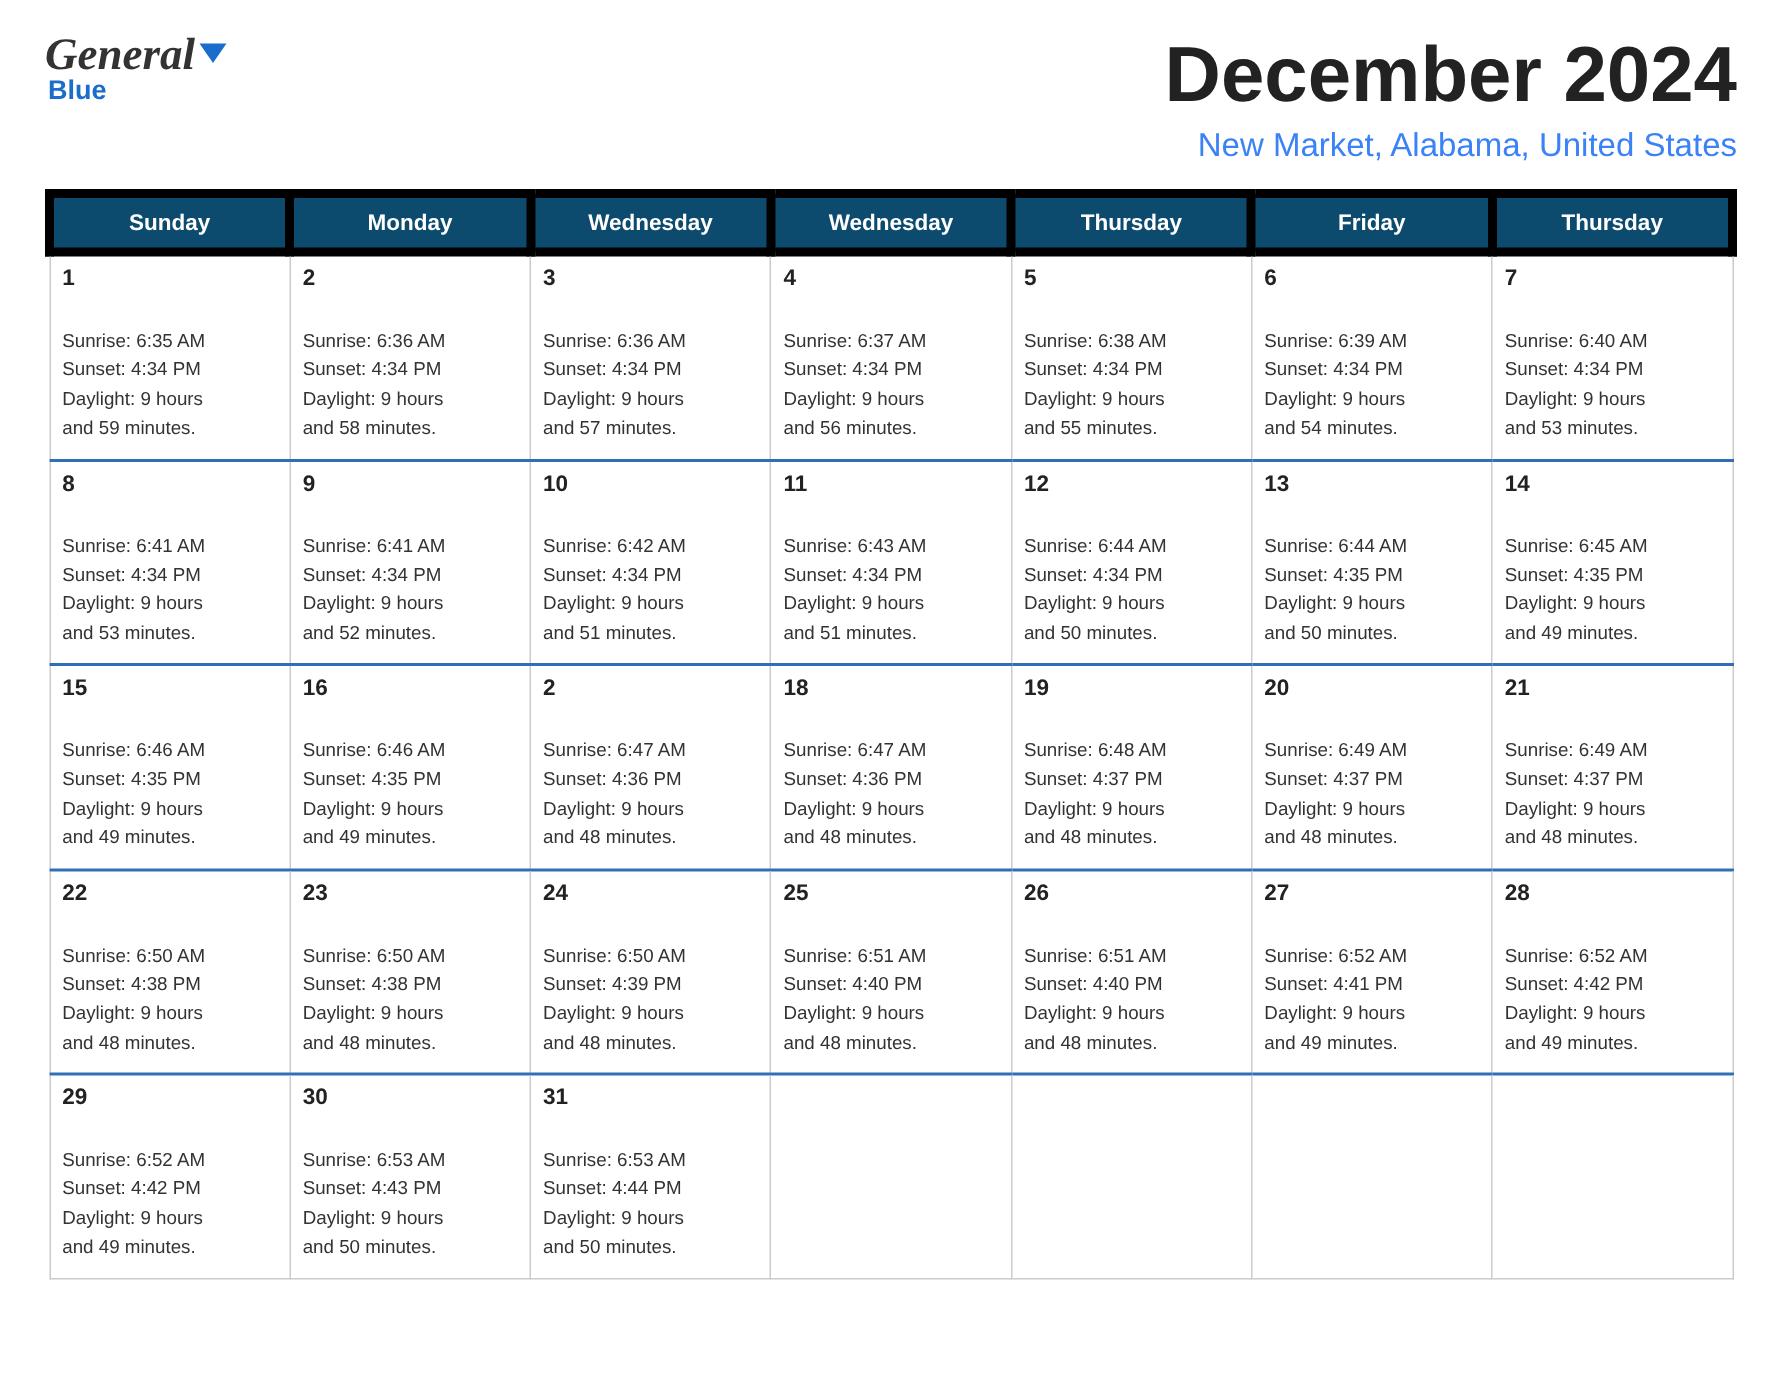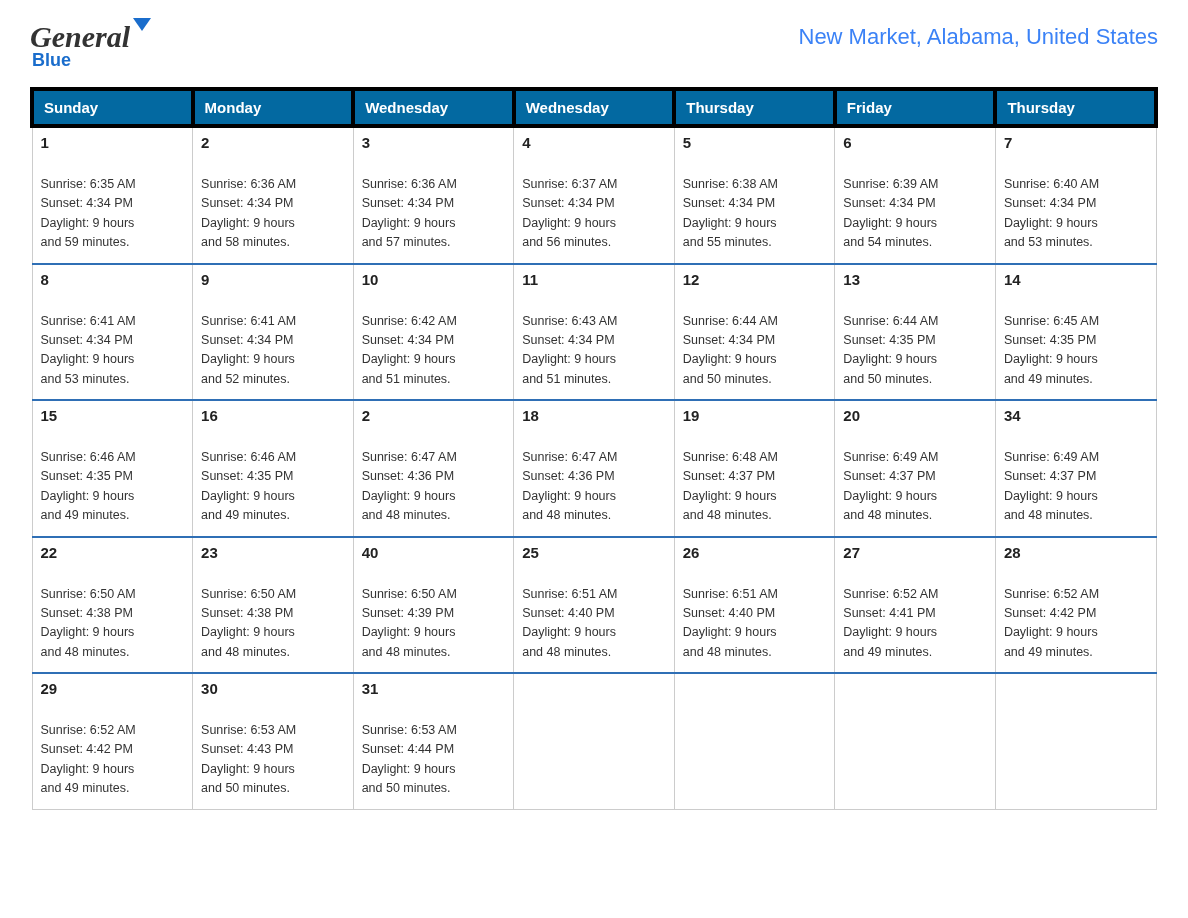--- a/index.html
+++ b/index.html
@@ -40,27 +40,27 @@
       font-size: 22px;
       font-weight: normal;
       color: #3b82f6;
       margin-top: 4px;
     }
     .calendar {
       width: 100%;
       border-collapse: collapse;
     }
     .calendar th {
-      background: #0369a1;
+      background: #0c4a6e;
       color: #fff;
       font-size: 15px;
       font-weight: bold;
       padding: 8px 10px;
-      text-align: left;
-      border: 4px solid #000000;
+      text-align: center;
+      border: 6px solid #000000;
     }
     .calendar td {
       width: calc(100% / 7);
       vertical-align: top;
       padding: 6px 8px 10px 8px;
       border: 1px solid #ccc;
       border-top: 2px solid #2f6fb5;
       font-size: 13px;
       color: #333;
       background: #fff;
@@ -78,21 +78,21 @@
       display: block;
     }
     .day-info {
       font-size: 12.5px;
       line-height: 1.55;
       color: #333;
       margin-top: 24px;
     }
     .logo-top {
       display: flex;
-      align-items: flex-start;
+      align-items: center;
       gap: 2px;
     }
     .logo-icon {
       display: inline-block;
       width: 0;
       height: 0;
       border-left: 9px solid transparent;
       border-right: 9px solid transparent;
       border-top: 13px solid #1a6dcc;
       margin-left: 1px;
@@ -106,20 +106,21 @@
 
 <div class="header">
   <div class="logo">
     <div class="logo-top">
       <span style="font-size:30px;font-weight:bold;color:#333;font-family:'Georgia',serif;font-style:italic;">General</span>
       <span class="logo-icon"></span>
     </div>
     <div class="logo-line2">Blue</div>
   </div>
   <div class="title-block">
+    <h1>December 2024</h1>
     <h2>New Market, Alabama, United States</h2>
   </div>
 </div>
 
 <table class="calendar">
   <thead>
     <tr>
       <th>Sunday</th>
       <th>Monday</th>
       <th>Wednesday</th>
@@ -309,21 +310,21 @@
         <td>
         <span class="day-number">20</span>
         <div class="day-info">
           Sunrise: 6:49 AM<br>
           Sunset: 4:37 PM<br>
           Daylight: 9 hours<br>
           and 48 minutes.
         </div>
       </td>
         <td>
-        <span class="day-number">34</span>
+        <span class="day-number">21</span>
         <div class="day-info">
           Sunrise: 6:49 AM<br>
           Sunset: 4:37 PM<br>
           Daylight: 9 hours<br>
           and 48 minutes.
         </div>
       </td>
       </tr>
       <tr>
         <td>
@@ -338,21 +339,21 @@
         <td>
         <span class="day-number">23</span>
         <div class="day-info">
           Sunrise: 6:50 AM<br>
           Sunset: 4:38 PM<br>
           Daylight: 9 hours<br>
           and 48 minutes.
         </div>
       </td>
         <td>
-        <span class="day-number">40</span>
+        <span class="day-number">24</span>
         <div class="day-info">
           Sunrise: 6:50 AM<br>
           Sunset: 4:39 PM<br>
           Daylight: 9 hours<br>
           and 48 minutes.
         </div>
       </td>
         <td>
         <span class="day-number">25</span>
         <div class="day-info">

